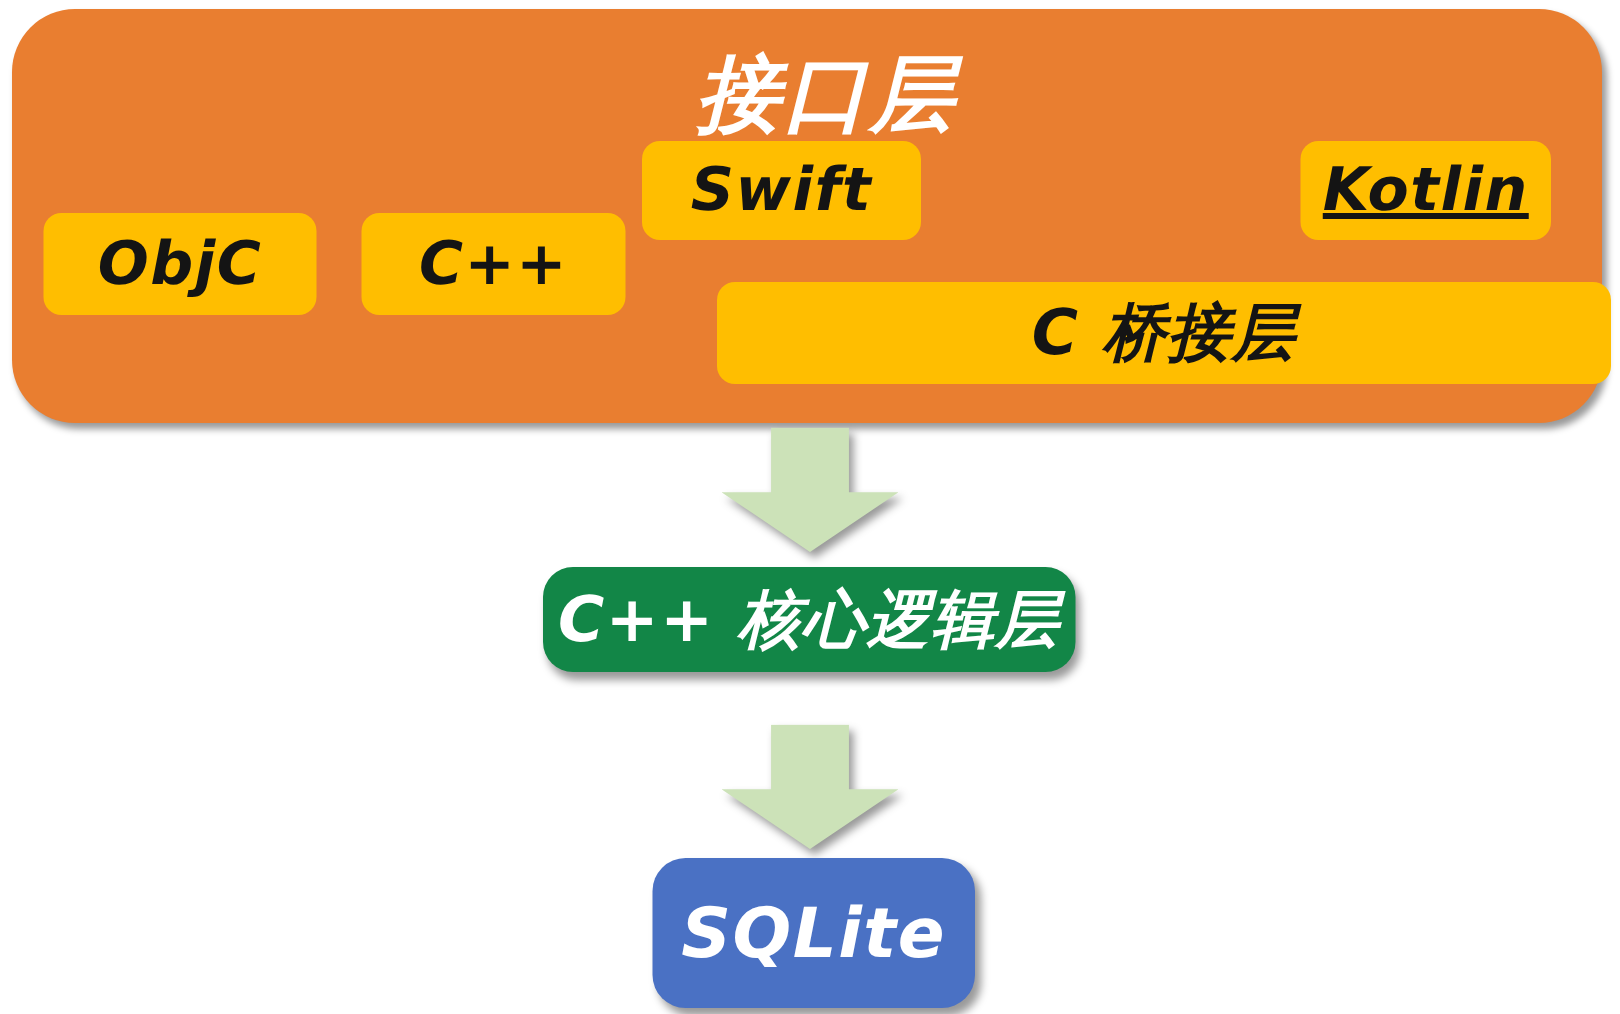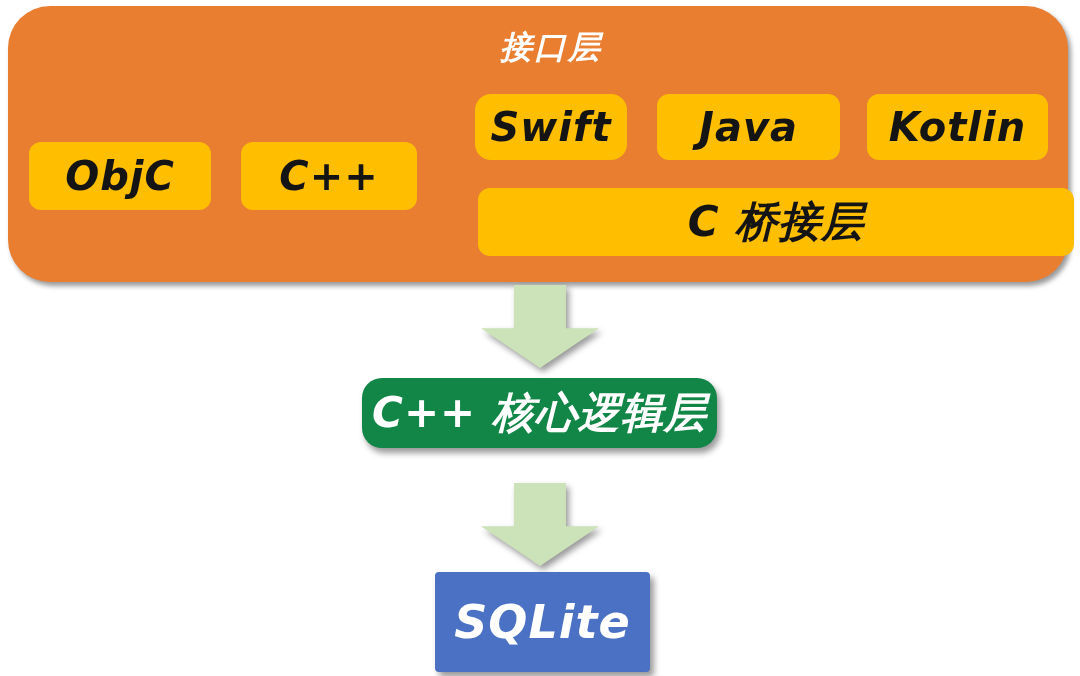--- a/index.html
+++ b/index.html
@@ -20,40 +20,40 @@
   .interface-layer{
     position:absolute;left:8px;top:6px;width:1060px;height:276px;
     background:var(--container-orange);
     border-radius:42px;
     box-shadow:3px 4px 5px rgba(0,0,0,0.40);
   }
   .interface-title{
     position:absolute;left:0;right:0;top:20px;
     text-align:center;
     color:var(--light-text);
-    font-size:32px;font-weight:bold;font-style:italic;
+    font-size:56px;font-weight:bold;font-style:italic;
     letter-spacing:2px;
     padding-left:26px;
   }
 
   
   .chip{
     position:absolute;
     background:var(--chip-yellow);
     border-radius:12px;
     display:flex;align-items:center;justify-content:center;
     color:var(--chip-text);
     font-size:40px;font-weight:bold;font-style:italic;
     letter-spacing:1px;
   }
   .chip-objc  {left:21px; top:136px;width:182px;height:68px;text-align:center;}
   .chip-cpp   {left:233px;top:136px;width:176px;height:68px;}
-  .chip-swift {left:467px;top:88px; width:152px;height:66px;border-radius:16px;}
+  .chip-swift {left:420px;top:88px; width:186px;height:66px;}
   .chip-java  {left:649px;top:88px; width:183px;height:66px;}
-  .chip-kotlin{left:859px;top:88px; width:181px;height:66px;}
+  .chip-kotlin{left:859px;top:88px; width:167px;height:66px;text-decoration:underline;}
   .chip-bridge{left:470px;top:182px;width:596px;height:68px;font-size:42px;}
 
   
   .arrow{
     position:absolute;width:118px;height:83px;
     filter:drop-shadow(3px 4px 3px rgba(0,0,0,0.40));
   }
   .arrow-shape{
     display:block;width:100%;height:100%;
     background:var(--arrow-green);
@@ -71,21 +71,21 @@
     display:flex;align-items:center;justify-content:center;
     color:var(--light-text);
     font-size:42px;font-weight:bold;font-style:italic;
     letter-spacing:1px;
   }
 
   
   .db-box{
     position:absolute;left:435px;top:572px;width:215px;height:100px;
     background:var(--db-blue);
-    border-radius:4px;
+    border-radius:22px;
     box-shadow:4px 5px 6px rgba(0,0,0,0.40);
     display:flex;align-items:center;justify-content:center;
     color:var(--light-text);
     font-size:46px;font-weight:bold;font-style:italic;
     letter-spacing:1px;
   }
 </style>
 </head>
 <body>
 
@@ -93,21 +93,20 @@
 
   <section class="interface-layer">
     <h1 class="interface-title">接口层</h1>
 
     <div class="chip chip-objc">ObjC</div>
 
     <div class="chip chip-cpp">C++</div>
 
     <div class="chip chip-swift">Swift</div>
 
-    <div class="chip chip-java">Java</div>
 
     <div class="chip chip-kotlin">Kotlin</div>
 
     <div class="chip chip-bridge">C 桥接层</div>
   </section>
 
   <div class="arrow arrow-1">
     <span class="arrow-shape"></span>
   </div>
 

